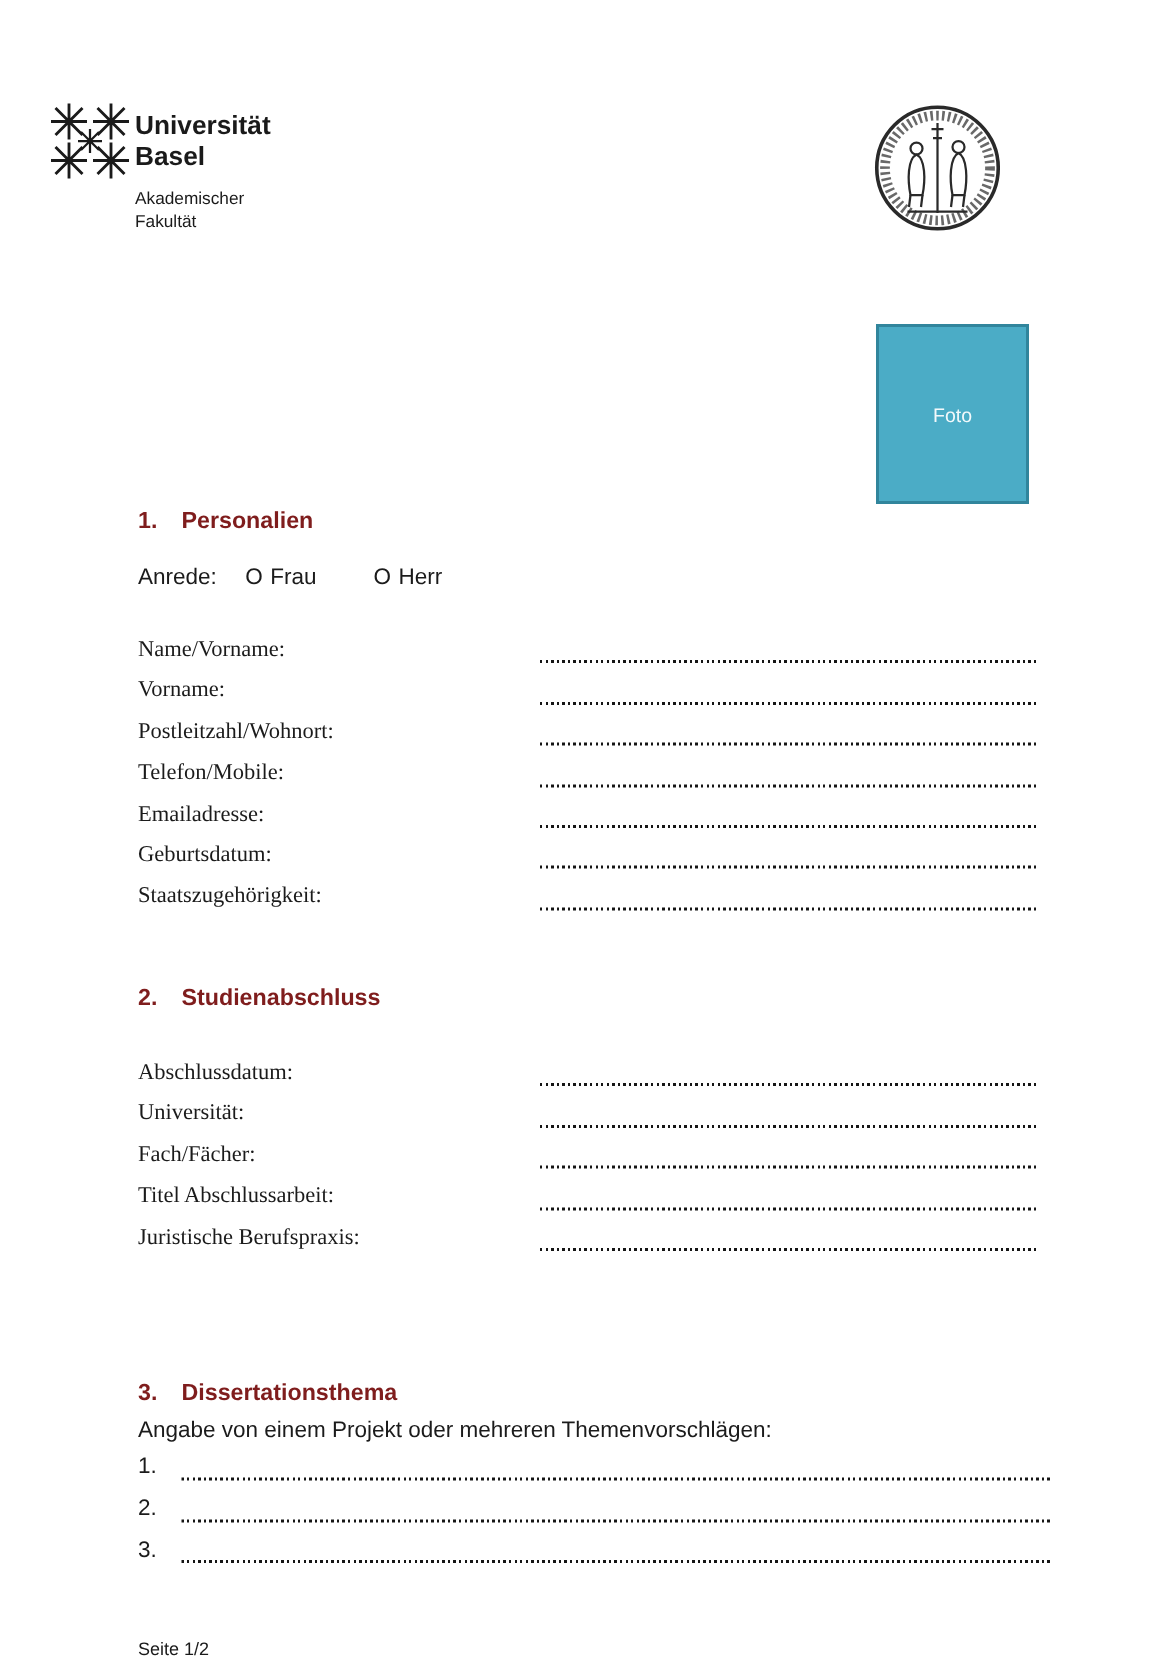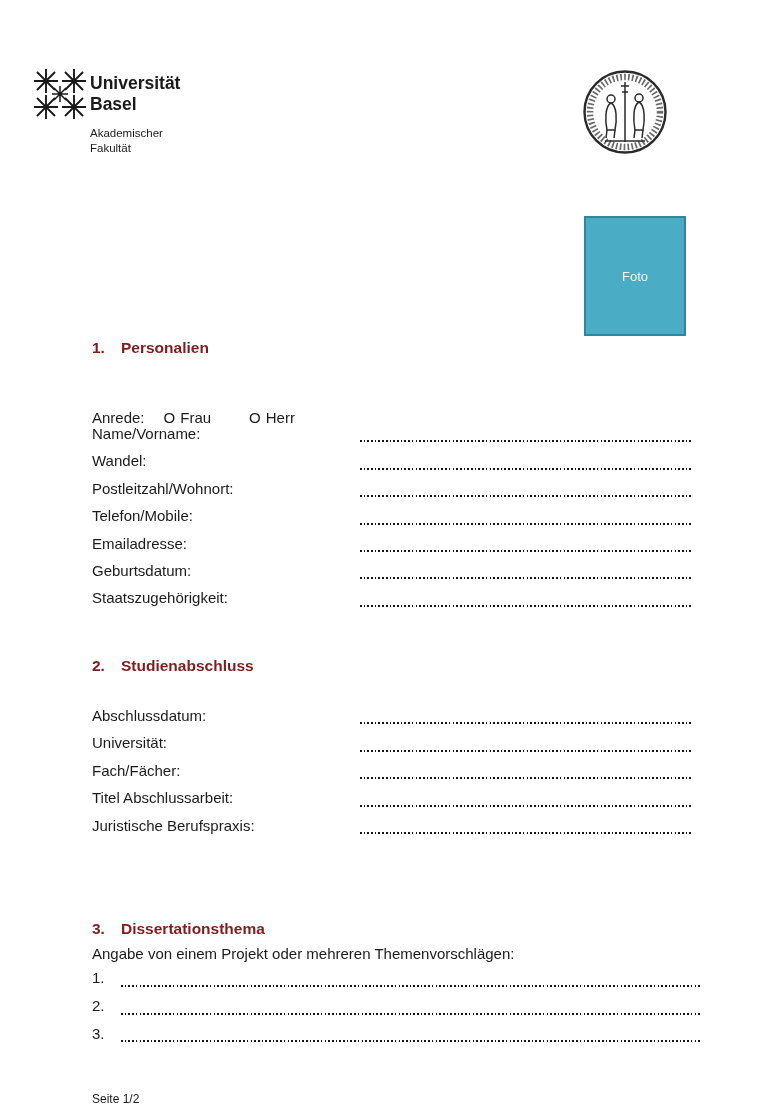--- a/index.html
+++ b/index.html
@@ -43,29 +43,29 @@
 
   
   .section-heading {
     position: absolute; left: 92px;
     font-size: 15.5px; font-weight: bold; color: #7f1d1d;
   }
   .section-heading .num { display: inline-block; width: 29px; }
   .body-text { font-size: 15px; color: #1b1b1b; }
 
   .anrede-row {
-    position: absolute; left: 92px; top: 377px;
+    position: absolute; left: 92px; top: 344px;
     display: flex; align-items: center;
   }
   .anrede-row .anrede-label { margin-right: 19px; }
   .anrede-row .radio-option { margin-right: 38px; display: inline-flex; }
   .anrede-row .radio-option .marker { margin-right: 5px; }
 
   .field-block { position: absolute; left: 92px; width: 601px; }
-  .field-row { position: relative; height: 27.4px; }
+  .field-row { position: relative; height: 27.4px; font-family: Liberation Serif, serif; }
   .field-row .field-label { position: absolute; left: 0; top: 3px; white-space: nowrap; }
   .dotted-line {
     position: absolute; height: 2px;
     background-image: repeating-linear-gradient(to right,
       #151515 0px, #151515 1.6px, transparent 1.6px, transparent 3.7px);
   }
   .field-row .dotted-line { left: 268px; bottom: 7px; width: 333px; }
 
   .sec3-desc { position: absolute; left: 92px; top: 913px; }
   .numbered-block { position: absolute; left: 92px; top: 934px; width: 609px; }
@@ -148,21 +148,21 @@
       <span>Herr</span>
     </span>
   </div>
 
   <div class="field-block body-text" style="top:390px">
     <div class="field-row">
       <span class="field-label">Name/Vorname:</span>
       <div class="dotted-line"></div>
     </div>
     <div class="field-row">
-      <span class="field-label">Wandel:</span>
+      <span class="field-label">Vorname:</span>
       <div class="dotted-line"></div>
     </div>
     <div class="field-row">
       <span class="field-label">Postleitzahl/Wohnort:</span>
       <div class="dotted-line"></div>
     </div>
     <div class="field-row">
       <span class="field-label">Telefon/Mobile:</span>
       <div class="dotted-line"></div>
     </div>

